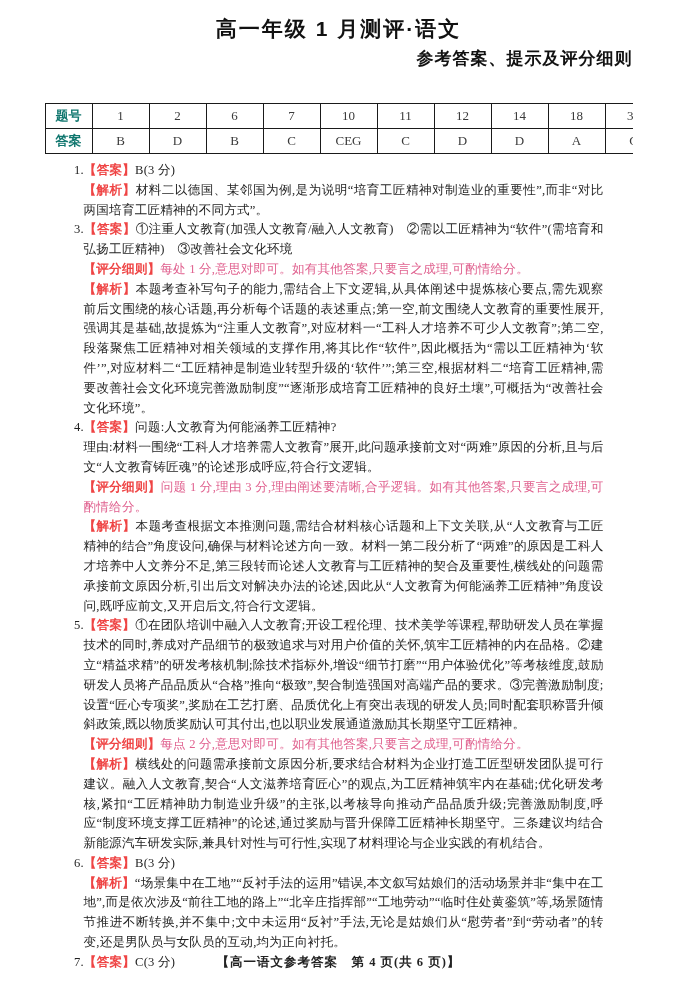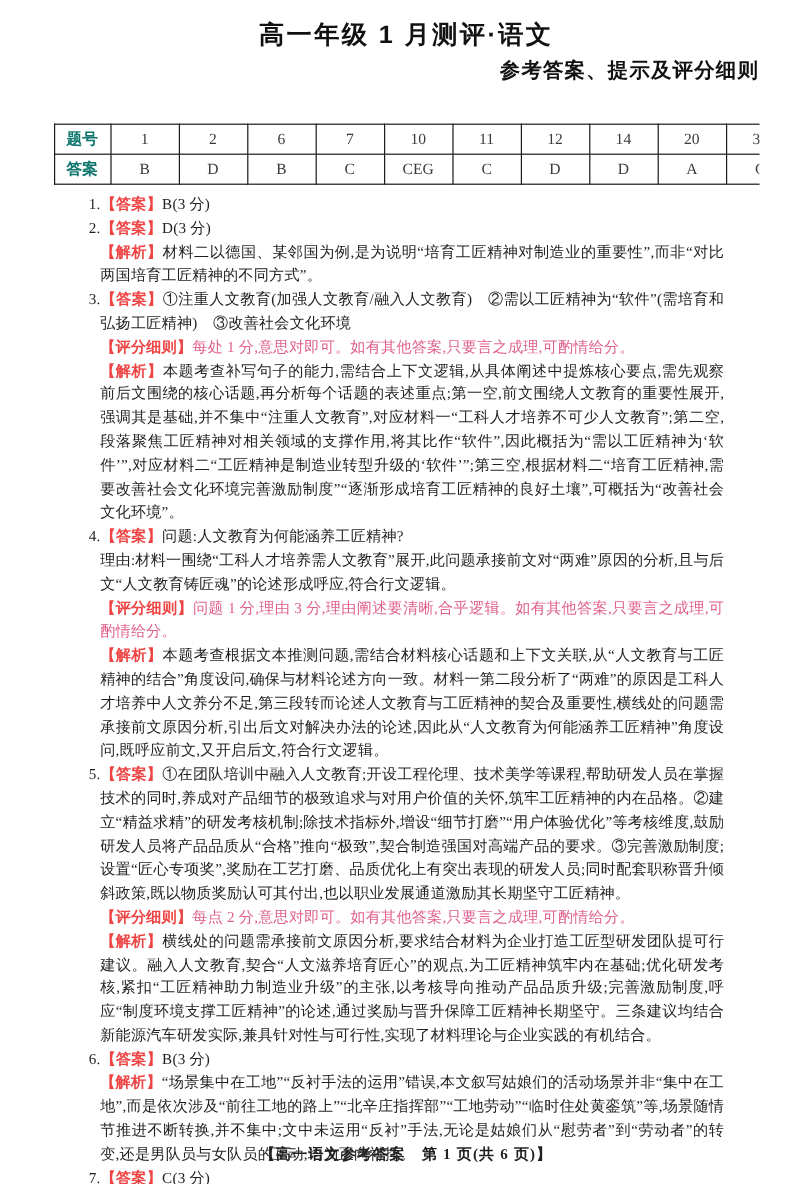--- a/index.html
+++ b/index.html
@@ -92,21 +92,21 @@
         <tr>
       <th>题号</th>
       <td>1</td>
       <td>2</td>
       <td>6</td>
       <td>7</td>
       <td>10</td>
       <td>11</td>
       <td>12</td>
       <td>14</td>
-      <td>20</td>
+      <td>18</td>
       <td>30</td>
     </tr>
     <tr>
       <th>答案</th>
       <td>B</td>
       <td>D</td>
       <td>B</td>
       <td>C</td>
       <td>CEG</td>
       <td>C</td>
@@ -118,28 +118,27 @@
   </tbody>
     </table>
 
   <div class="body-text">
 
     <div class="section">
       <p class="block hang"><span class="num">1.</span><span class="label">【答案】</span><span>B(3 分)</span></p>
     </div>
 
     <div class="section">
-      <p class="block hang"><span class="num">2.</span><span class="label">【答案】</span><span>D(3 分)</span></p>
       <p class="block"><span class="label">【解析】</span><span>材料二以德国、某邻国为例,是为说明“培育工匠精神对制造业的重要性”,而非“对比两国培育工匠精神的不同方式”。</span></p>
     </div>
 
     <div class="section">
       <p class="block hang"><span class="num">3.</span><span class="label">【答案】</span><span>①注重人文教育(加强人文教育/融入人文教育)　②需以工匠精神为“软件”(需培育和弘扬工匠精神)　③改善社会文化环境</span></p>
       <p class="block"><span class="label">【评分细则】</span><span class="rubric">每处 1 分,意思对即可。如有其他答案,只要言之成理,可酌情给分。</span></p>
-      <p class="block"><span class="label">【解析】</span><span>本题考查补写句子的能力,需结合上下文逻辑,从具体阐述中提炼核心要点,需先观察前后文围绕的核心话题,再分析每个话题的表述重点;第一空,前文围绕人文教育的重要性展开,强调其是基础,并不集中“注重人文教育”,对应材料一“工科人才培养不可少人文教育”;第二空,段落聚焦工匠精神对相关领域的支撑作用,将其比作“软件”,因此概括为“需以工匠精神为‘软件’”,对应材料二“工匠精神是制造业转型升级的‘软件’”;第三空,根据材料二“培育工匠精神,需要改善社会文化环境完善激励制度”“逐渐形成培育工匠精神的良好土壤”,可概括为“改善社会文化环境”。</span></p>
+      <p class="block"><span class="label">【解析】</span><span>本题考查补写句子的能力,需结合上下文逻辑,从具体阐述中提炼核心要点,需先观察前后文围绕的核心话题,再分析每个话题的表述重点;第一空,前文围绕人文教育的重要性展开,强调其是基础,故提炼为“注重人文教育”,对应材料一“工科人才培养不可少人文教育”;第二空,段落聚焦工匠精神对相关领域的支撑作用,将其比作“软件”,因此概括为“需以工匠精神为‘软件’”,对应材料二“工匠精神是制造业转型升级的‘软件’”;第三空,根据材料二“培育工匠精神,需要改善社会文化环境完善激励制度”“逐渐形成培育工匠精神的良好土壤”,可概括为“改善社会文化环境”。</span></p>
     </div>
 
     <div class="section">
       <p class="block hang"><span class="num">4.</span><span class="label">【答案】</span><span>问题:人文教育为何能涵养工匠精神?</span></p>
       <p class="block"><span>理由:材料一围绕“工科人才培养需人文教育”展开,此问题承接前文对“两难”原因的分析,且与后文“人文教育铸匠魂”的论述形成呼应,符合行文逻辑。</span></p>
       <p class="block"><span class="label">【评分细则】</span><span class="rubric">问题 1 分,理由 3 分,理由阐述要清晰,合乎逻辑。如有其他答案,只要言之成理,可酌情给分。</span></p>
       <p class="block"><span class="label">【解析】</span><span>本题考查根据文本推测问题,需结合材料核心话题和上下文关联,从“人文教育与工匠精神的结合”角度设问,确保与材料论述方向一致。材料一第二段分析了“两难”的原因是工科人才培养中人文养分不足,第三段转而论述人文教育与工匠精神的契合及重要性,横线处的问题需承接前文原因分析,引出后文对解决办法的论述,因此从“人文教育为何能涵养工匠精神”角度设问,既呼应前文,又开启后文,符合行文逻辑。</span></p>
     </div>
 
     <div class="section">
@@ -153,15 +152,15 @@
       <p class="block"><span class="label">【解析】</span><span>“场景集中在工地”“反衬手法的运用”错误,本文叙写姑娘们的活动场景并非“集中在工地”,而是依次涉及“前往工地的路上”“北辛庄指挥部”“工地劳动”“临时住处黄銮筑”等,场景随情节推进不断转换,并不集中;文中未运用“反衬”手法,无论是姑娘们从“慰劳者”到“劳动者”的转变,还是男队员与女队员的互动,均为正向衬托。</span></p>
     </div>
 
     <div class="section">
       <p class="block hang"><span class="num">7.</span><span class="label">【答案】</span><span>C(3 分)</span></p>
 
     </div>
 
   </div>
 
-  <div class="footer">【高一语文参考答案　第 1 页(共 6 页)】</div>
+  <div class="footer">【高一语文参考答案　第 4 页(共 6 页)】</div>
 
 </div>
 
 </body></html>

